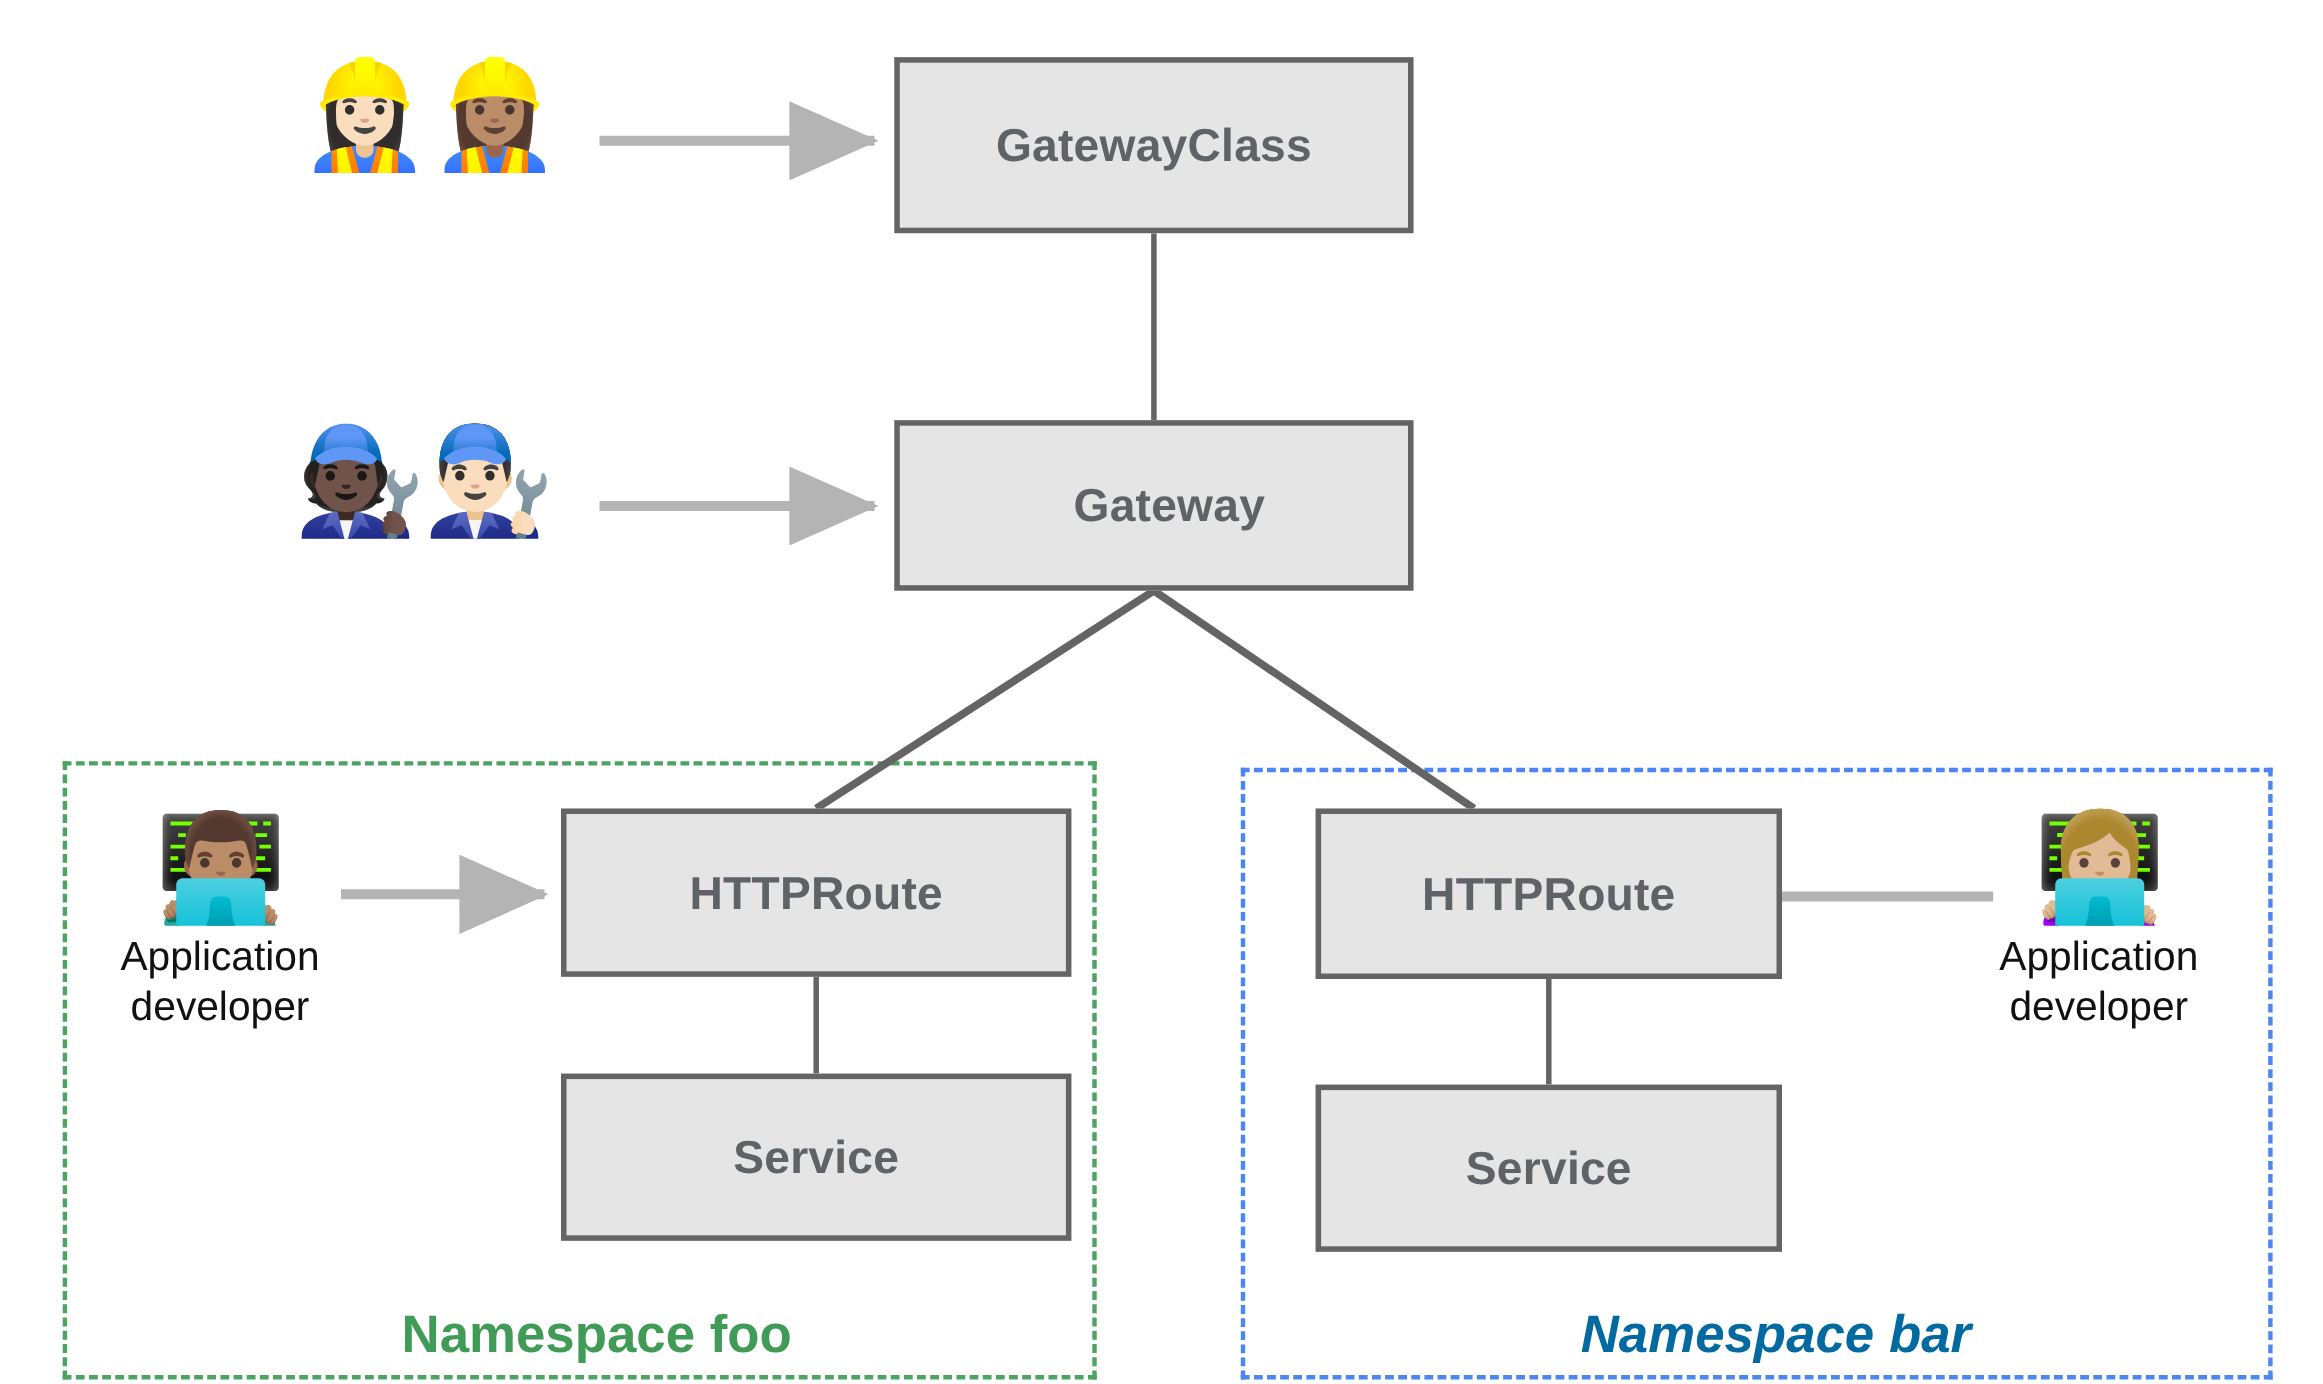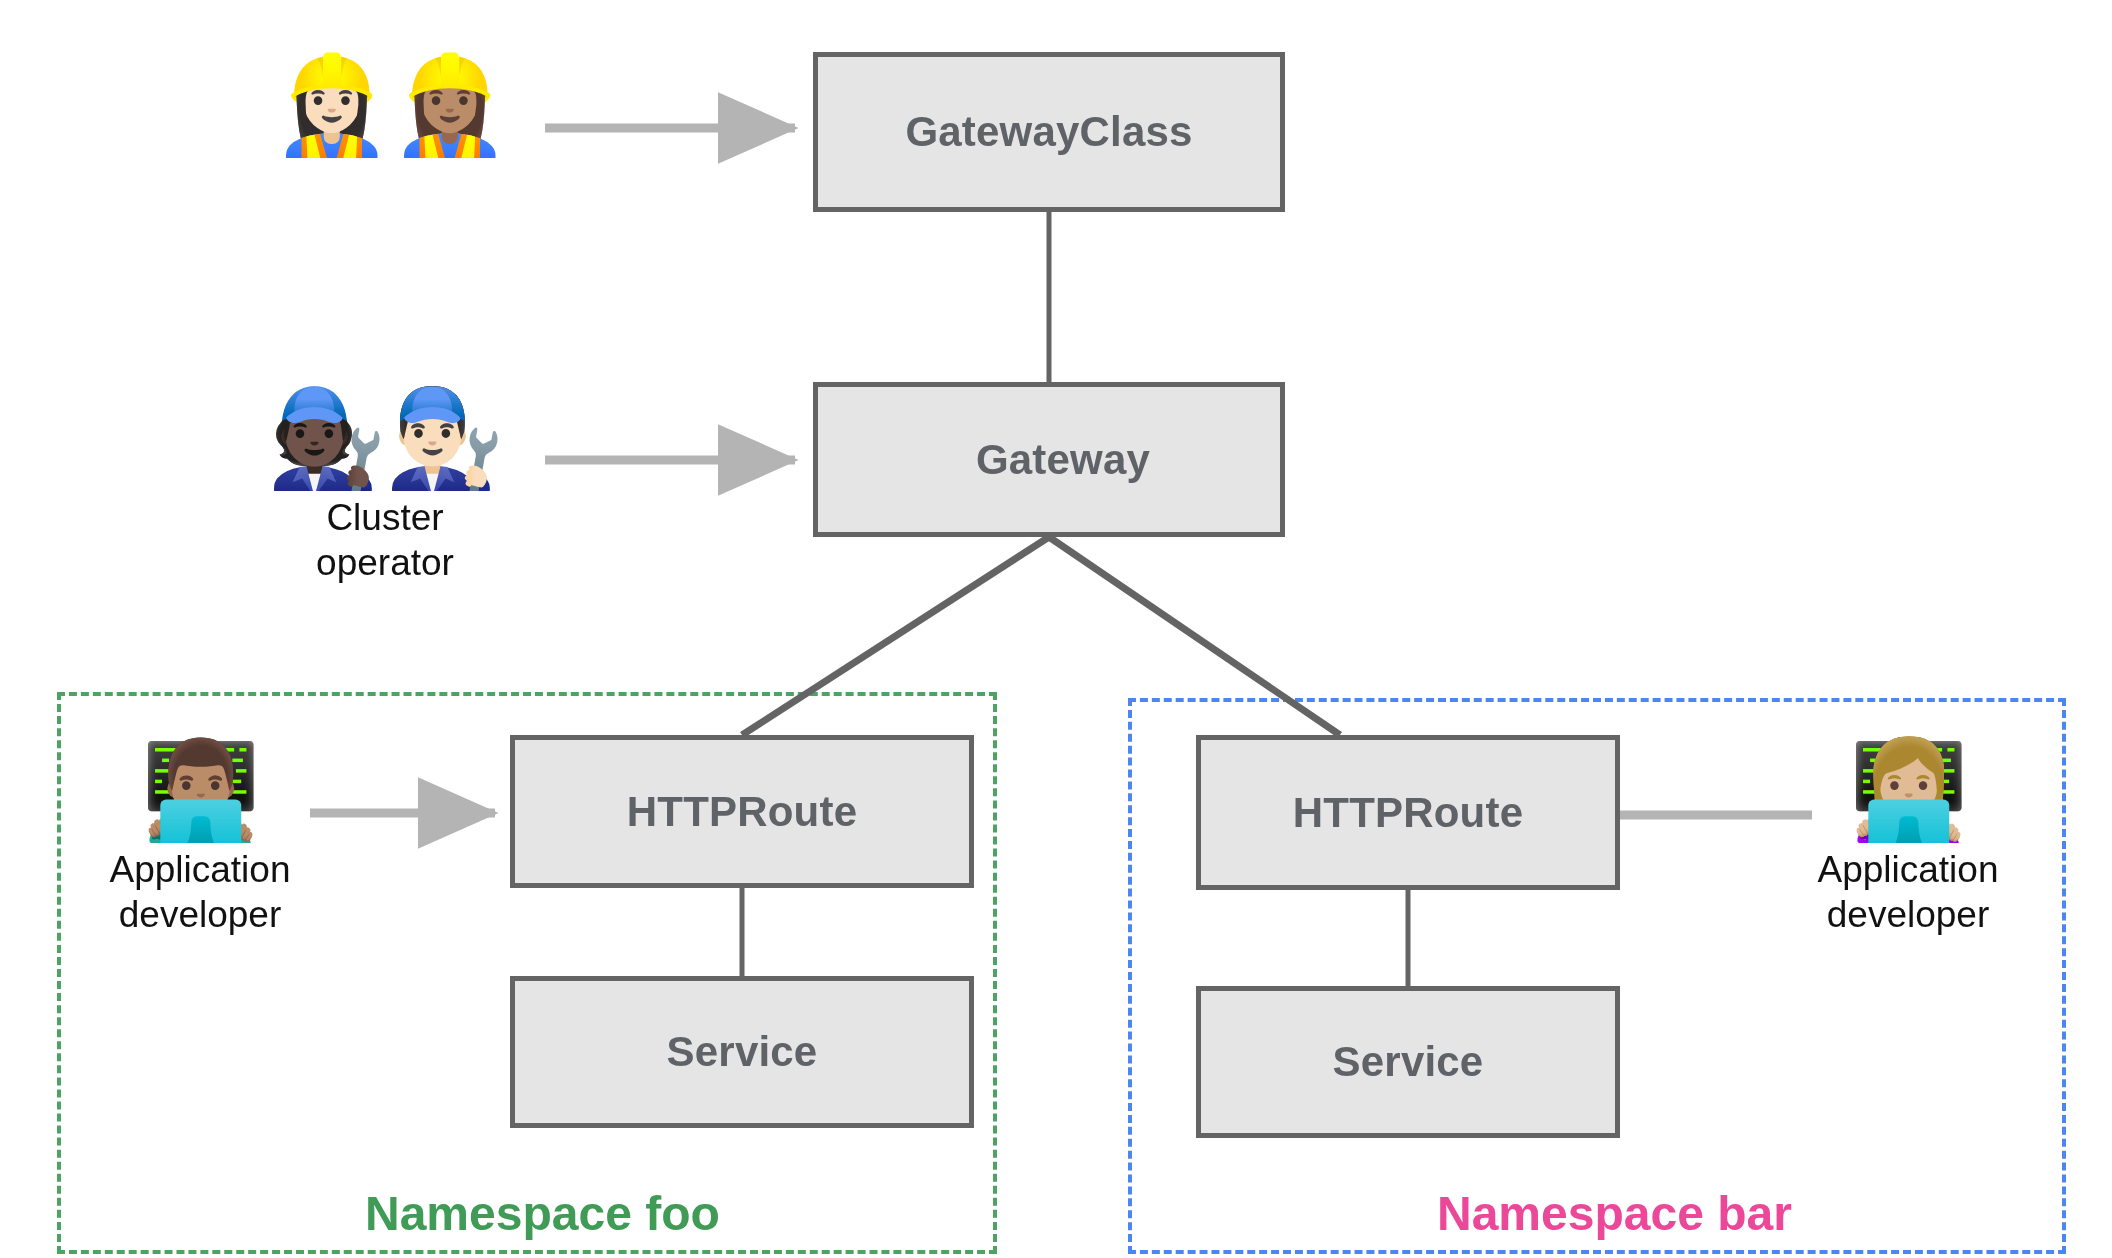--- a/index.html
+++ b/index.html
@@ -50,21 +50,21 @@
   .ns-box.blue  { border-color: #4b86f2; }
 
   .ns-label {
     position: absolute;
     font-size: 48px;
     font-weight: bold;
     white-space: nowrap;
     z-index: 6;
   }
   .ns-label.green { color: #3f9b56; }
-  .ns-label.blue  { color: #ec4899; }
+  .ns-label.blue  { color: #0369a1; font-style: italic; }
 
   
   .persona {
     position: absolute;
     text-align: center;
     z-index: 6;
   }
   .persona-emoji {
     font-size: 96px;
     line-height: 1.05;
@@ -151,22 +151,20 @@
   <div class="res-box" style="left:1196px; top:986px; width:424px; height:152px;">
     <span class="res-label">Service</span>
   </div>
 
   <div class="persona" style="left:250px; top:55px; width:280px;">
     <div class="persona-emoji">👷🏻‍♀️👷🏽‍♀️</div>
   </div>
 
   <div class="persona" style="left:245px; top:388px; width:280px;">
     <div class="persona-emoji">🧑🏿‍🔧👨🏻‍🔧</div>
-    <div class="persona-label">Cluster
-operator</div>
   </div>
 
   <div class="persona" style="left:80px; top:740px; width:240px;">
     <div class="persona-emoji">👨🏽‍💻</div>
     <div class="persona-label">Application
 developer</div>
   </div>
 
   <div class="persona" style="left:1788px; top:740px; width:240px;">
     <div class="persona-emoji">👩🏼‍💻</div>

